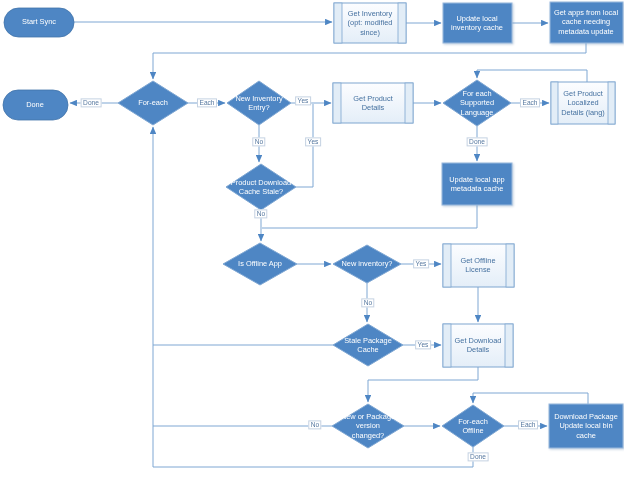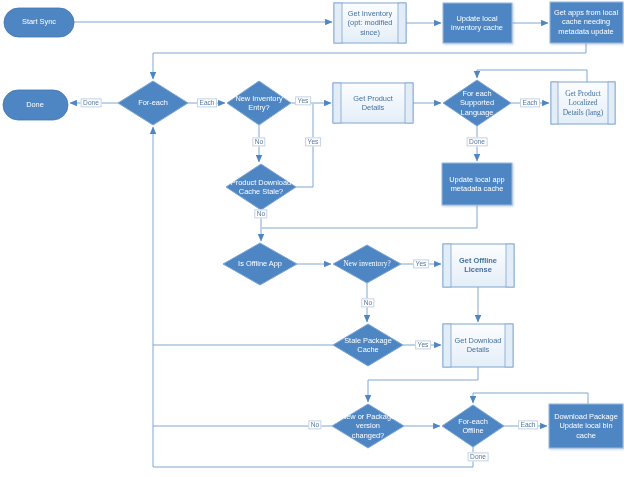--- a/index.html
+++ b/index.html
@@ -155,26 +155,26 @@
 
   <div class="nlabel" style="left:39px;top:22px;width:60px;text-align:center;">Start Sync</div>
   <div class="slabel" style="left:370px;top:23px;width:56px;">Get Inventory (opt: modified since)</div>
   <div class="nlabel" style="left:477px;top:23px;width:58px;">Update local inventory cache</div>
   <div class="nlabel" style="left:586px;top:22px;width:70px;">Get apps from local cache needing metadata update</div>
   <div class="nlabel" style="left:35px;top:105px;width:50px;">Done</div>
   <div class="nlabel" style="left:153px;top:103px;width:44px;">For-each</div>
   <div class="nlabel" style="left:259px;top:103px;width:58px;">New Inventory Entry?</div>
   <div class="slabel" style="left:373px;top:103px;width:50px;">Get Product Details</div>
   <div class="nlabel" style="left:477px;top:103px;width:48px;">For each Supported Language</div>
-  <div class="slabel" style="left:583px;top:103px;width:50px;font-family:Liberation Serif, serif;">Get Product Localized Details (lang)</div>
+  <div class="slabel" style="left:583px;top:103px;width:50px;">Get Product Localized Details (lang)</div>
   <div class="nlabel" style="left:261px;top:187px;width:62px;">Product Download Cache Stale?</div>
   <div class="nlabel" style="left:477px;top:184px;width:64px;">Update local app metadata cache</div>
   <div class="nlabel" style="left:260px;top:264px;width:60px;">Is Offline App</div>
-  <div class="nlabel" style="left:367px;top:264px;width:60px;font-family:Liberation Serif, serif;">New inventory?</div>
-  <div class="slabel" style="left:478px;top:265px;width:48px;font-weight:bold;">Get Offline License</div>
+  <div class="nlabel" style="left:367px;top:264px;width:60px;">New inventory?</div>
+  <div class="slabel" style="left:478px;top:265px;width:48px;">Get Offline License</div>
   <div class="nlabel" style="left:368px;top:345px;width:52px;">Stale Package Cache</div>
   <div class="slabel" style="left:478px;top:345px;width:52px;">Get Download Details</div>
   <div class="nlabel" style="left:368px;top:426px;width:58px;">New or Package version changed?</div>
   <div class="nlabel" style="left:473px;top:426px;width:40px;">For-each Offline</div>
   <div class="nlabel" style="left:586px;top:426px;width:66px;">Download Package Update local bin cache</div>
 
   <div class="elabel" style="left:91px;top:103px;">Done</div>
   <div class="elabel" style="left:207px;top:103px;">Each</div>
   <div class="elabel" style="left:303px;top:101px;">Yes</div>
   <div class="elabel" style="left:259px;top:142px;">No</div>

